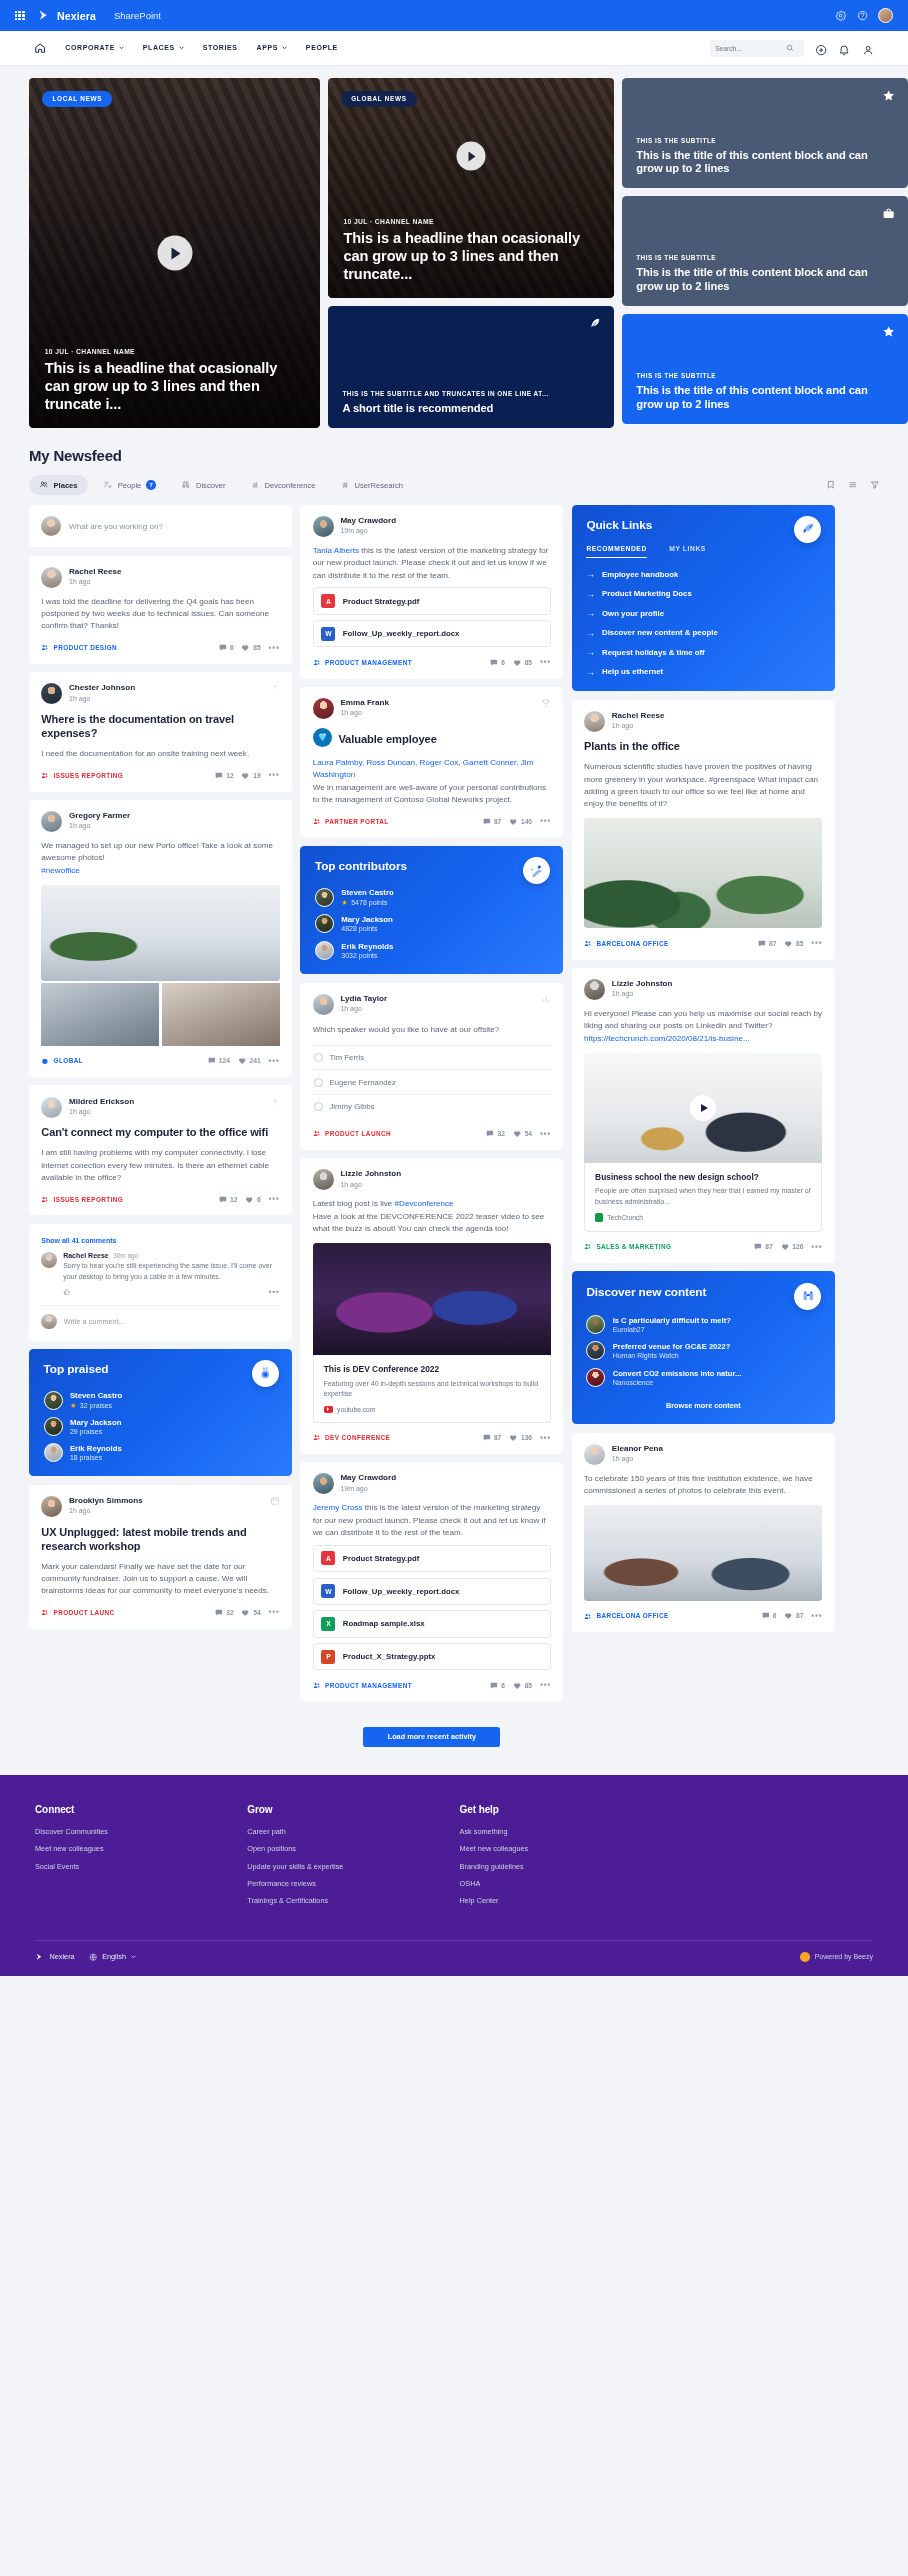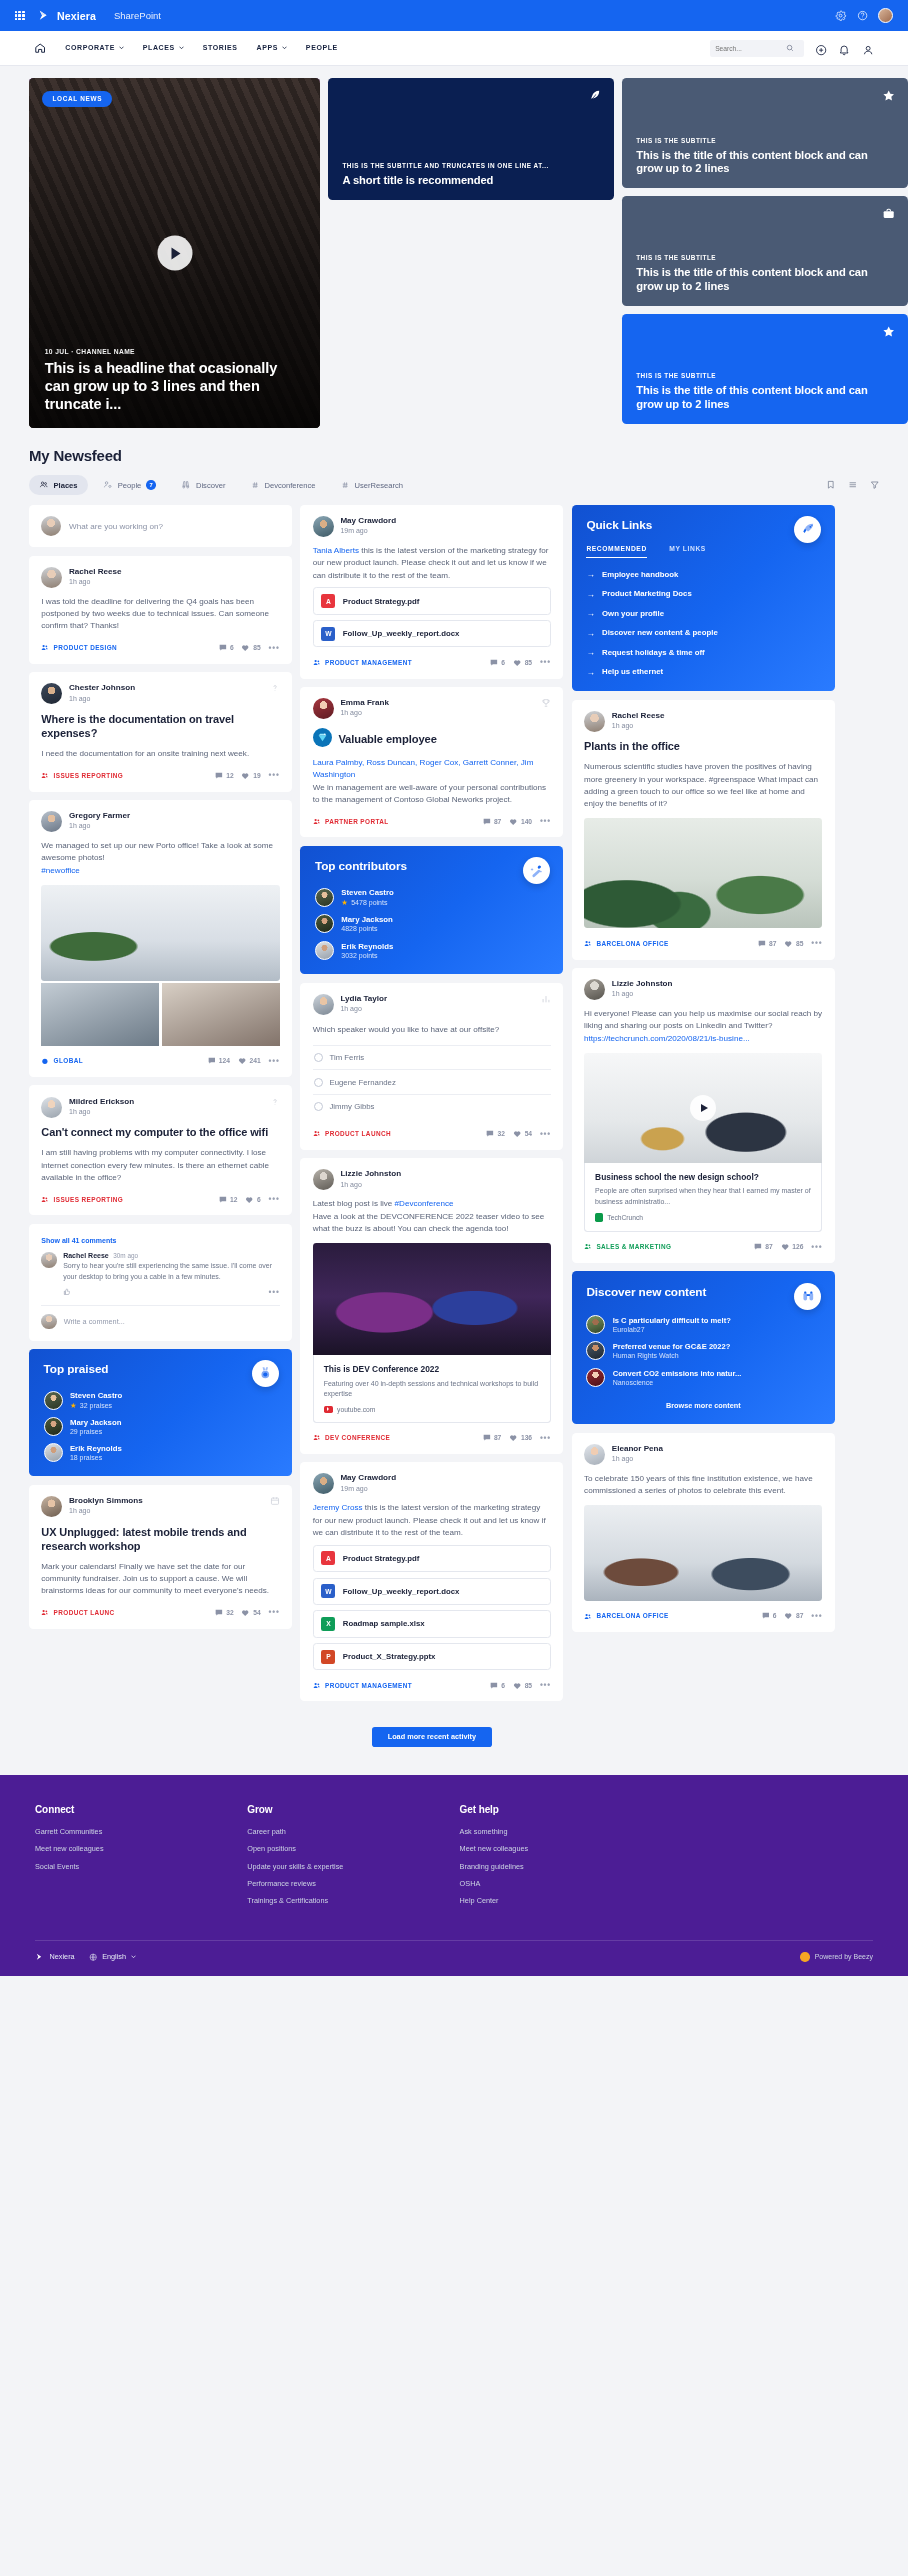--- a/index.html
+++ b/index.html
@@ -268,21 +268,21 @@
     border-top: 0.6px solid #eceef3; padding-top: 7.8px; font-size: 7.3px; color: #949bad;
   }
   .cmt-input .av { width: 15.7px; height: 15.7px; }
 
   .loadmore {
     background: #1565f0; color: #fff; border: 0; border-radius: 2.8px;
     height: 20px; width: 100%; font-size: 7.3px; font-weight: 700; cursor: pointer;
     font-family: inherit; margin-top: 2.2px;
   }
   .loadwrap { display: flex; justify-content: center; padding: 14.6px 0 22.4px; }
-  .loadwrap > button { width: 120px; }
+  .loadwrap > button { width: 137px; }
 
   
   footer { background: #4c1d95; color: #fff; margin-top: 5.6px; padding: 29px 35px 0; }
   .fcols { display: grid; grid-template-columns: repeat(4, 1fr); gap: 11.2px; padding-bottom: 26px; }
   .fcol h4 { font-size: 10px; font-weight: 800; margin-bottom: 12.3px; letter-spacing: -0.1px; }
   .fcol a { display: block; font-size: 7.3px; color: #cdd5e4; text-decoration: none; margin-bottom: 8.4px; cursor: pointer; }
   .fbar { border-top: 0.6px solid rgba(255,255,255,.14); padding: 11.2px 0 14.6px; display: flex; align-items: center; gap: 14.6px; }
   .fbrand { display: flex; align-items: center; gap: 5px; font-size: 7.3px; color: #e6ebf5; }
   .flang { display: flex; align-items: center; gap: 4.5px; font-size: 7.3px; color: #e6ebf5; cursor: pointer; }
   .fpower { margin-left: auto; display: flex; align-items: center; gap: 5px; font-size: 7px; color: #cdd5e4; }
@@ -401,20 +401,31 @@
     <div class="play-btn">
         <span class="play-tri"></span>
       </div>
     <div class="hero-body">
       <div class="hero-meta">10 JUL · CHANNEL NAME</div>
       <div class="hero-title">This is a headline that ocasionally can grow up to 3 lines and then truncate i...</div>
     </div>
   </div>
 
   <div class="hero-side">
+    <div class="hero-card hero-mid">
+      <div class="photo"></div>
+      <span class="hero-badge dark">GLOBAL NEWS</span>
+      <div class="play-btn mid">
+          <span class="play-tri"></span>
+        </div>
+      <div class="hero-body">
+        <div class="hero-meta">10 JUL · CHANNEL NAME</div>
+        <div class="hero-title">This is a headline than ocasionally can grow up to 3 lines and then truncate...</div>
+      </div>
+    </div>
     <div class="hero-card hero-dark">
       <span class="hero-corner-ic">
         <svg width="13.4" height="13.4" viewBox="0 0 24 24" fill="#fff">
             <path d="M20 3c-6 0-11 3.6-12.6 9.4L5 19l1.6-2.3C9 17.6 14 16 17 12.5 20 9 20 5.5 20 3z"></path>
             <path d="M5.6 19.4 14 9.2l.9.7-8.4 10.2z" fill="#0a1f52"></path>
           </svg>
       </span>
       <div class="hero-body">
         <div class="hero-sub">THIS IS THE SUBTITLE AND TRUNCATES IN ONE LINE AT...</div>
         <div class="hero-title sm">A short title is recommended</div>
@@ -1315,21 +1326,21 @@
       </div>
     </div>
 
   </div>
 </div>
 
 <footer>
   <div class="fcols">
     <div class="fcol">
       <h4>Connect</h4>
-      <a>Garrett Communities</a>
+      <a>Discover Communities</a>
       <a>Meet new colleagues</a>
       <a>Social Events</a>
     </div>
     <div class="fcol">
       <h4>Grow</h4>
       <a>Career path</a>
       <a>Open positions</a>
       <a>Update your skills &amp; expertise</a>
       <a>Performance reviews</a>
       <a>Trainings &amp; Certifications</a>

